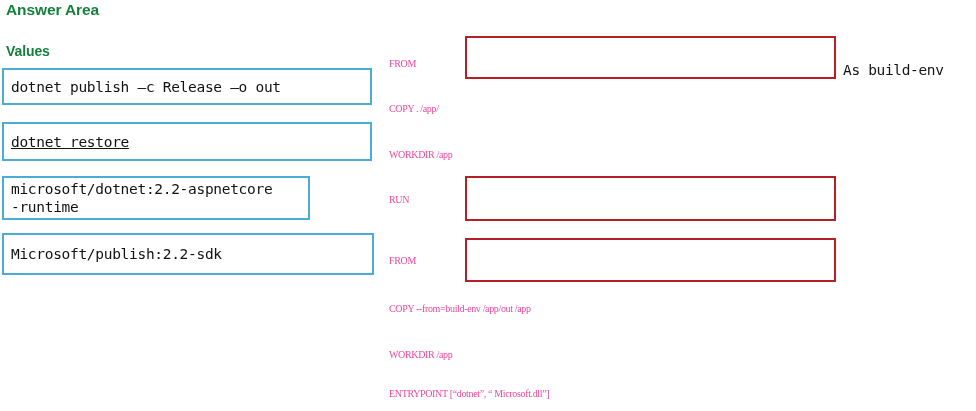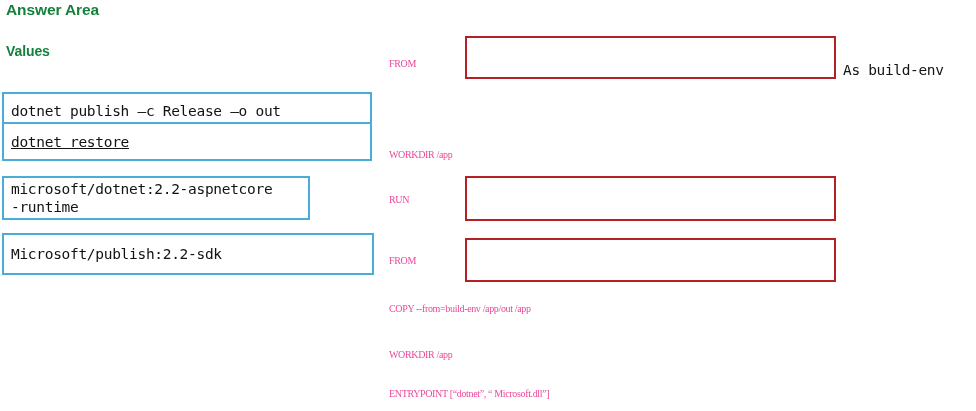--- a/index.html
+++ b/index.html
@@ -59,21 +59,21 @@
   }
   .value-box .value-text {
     font-family: "DejaVu Sans Mono", "Liberation Mono", monospace;
     font-size: 14.5px;
     line-height: 18px;
     color: #121212;
     white-space: pre-wrap;
     letter-spacing: -0.3px;
   }
 
-  #value-box-0 { top: 0px;   width: 370px; height: 37px; margin-top: 24px; }
+  #value-box-0 { top: 0px;   width: 370px; height: 37px; }
   #value-box-1 { top: 54px;  width: 370px; height: 39px; text-decoration: underline; }
   #value-box-2 { top: 108px; width: 308px; height: 44px; align-items: center; }
   #value-box-3 { top: 165px; width: 372px; height: 42px; }
 
   
   #dockerfile-pane {
     position: absolute;
     left: 389px;
     top: 0px;
     width: 587px;
@@ -151,20 +151,21 @@
 </div>
 
 <div id="dockerfile-pane">
 
   <div class="code-line" id="line-from-1">FROM</div>
 
   <div class="drop-target" id="drop-target-0"></div>
 
   <div class="trailing-text" id="trailing-build-env">As build-env</div>
 
+  <div class="code-line" id="line-copy-app">COPY . /app/</div>
 
   <div class="code-line" id="line-workdir-1">WORKDIR /app</div>
 
   <div class="code-line" id="line-run">RUN</div>
 
   <div class="drop-target" id="drop-target-1"></div>
 
   <div class="code-line" id="line-from-2">FROM</div>
 
   <div class="drop-target" id="drop-target-2"></div>

